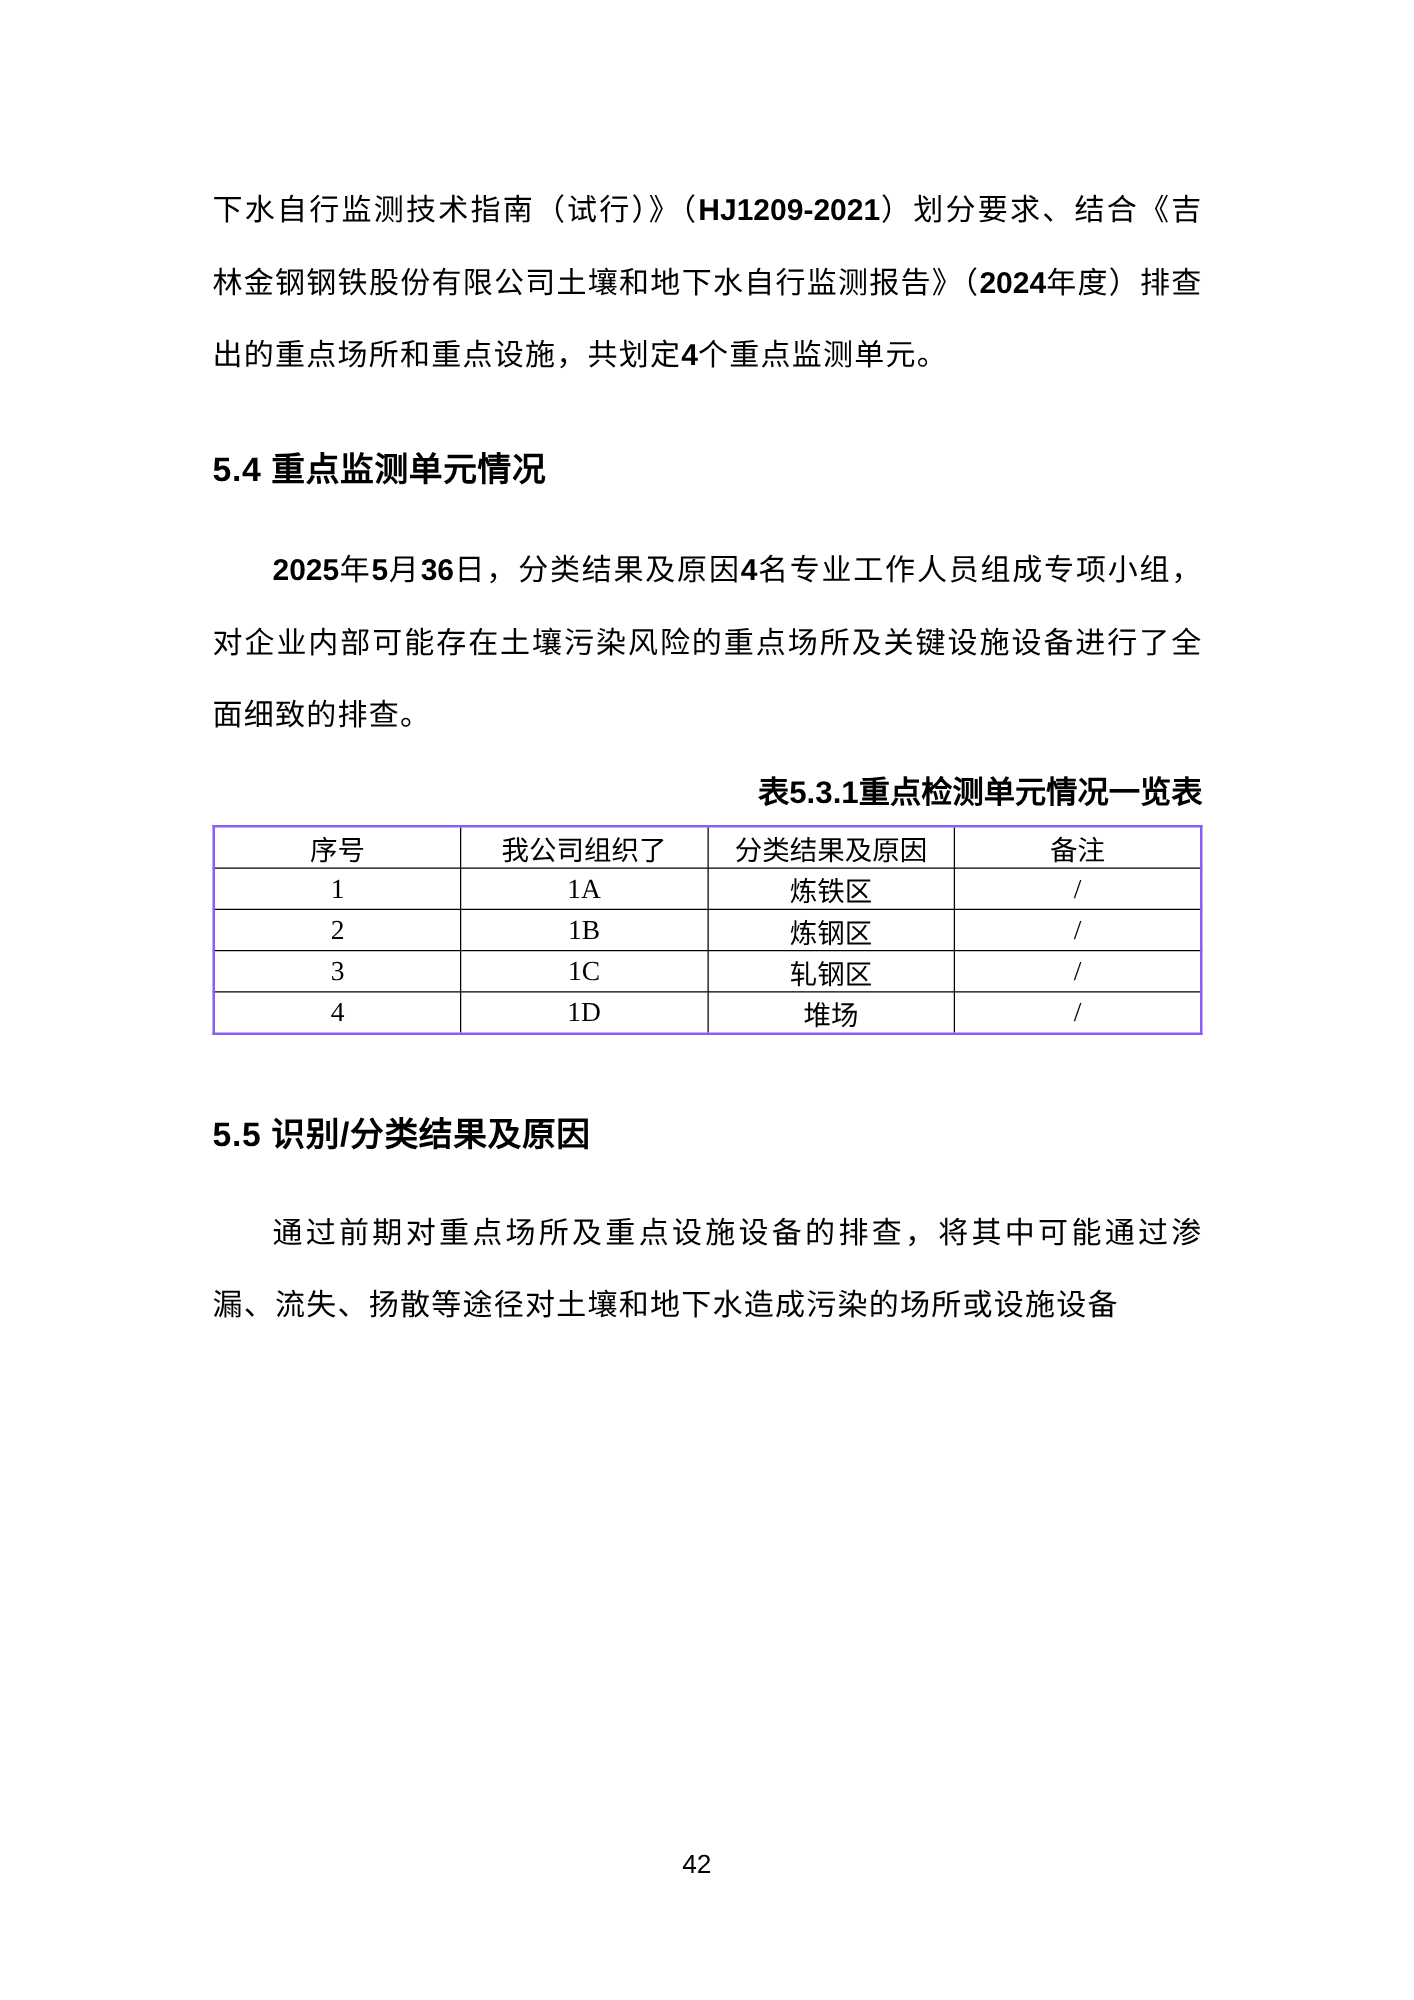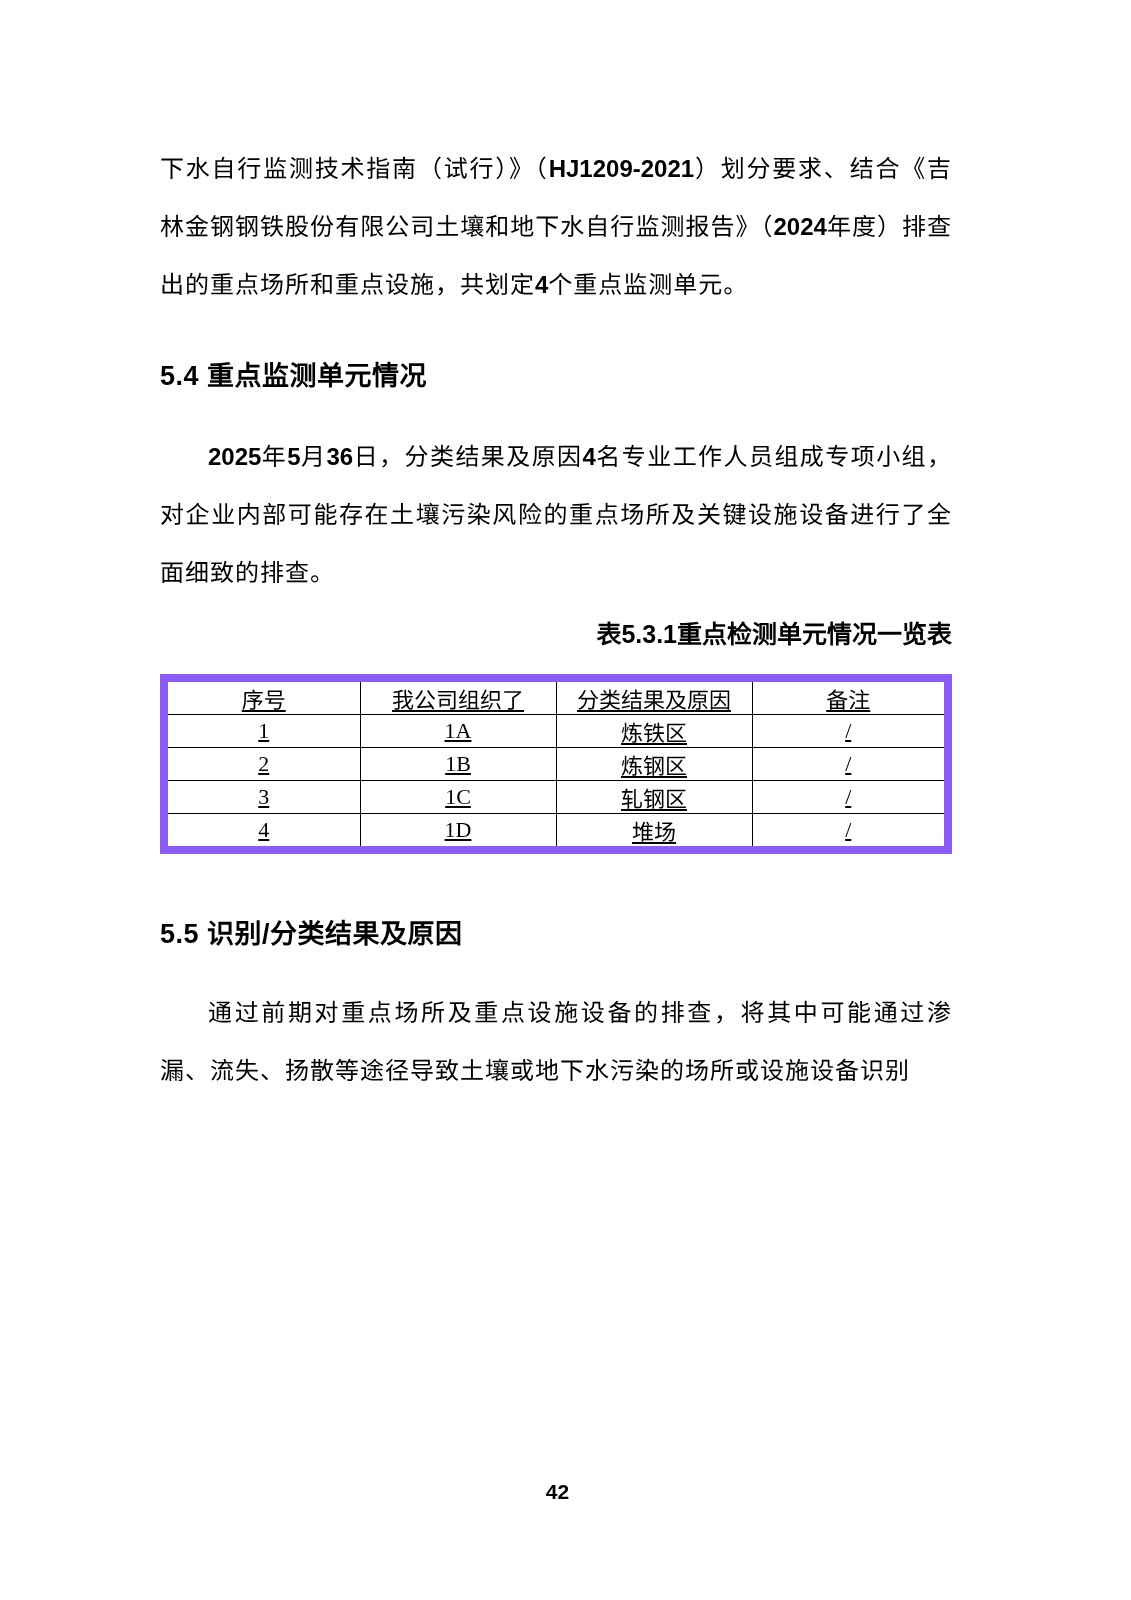--- a/index.html
+++ b/index.html
@@ -7,21 +7,21 @@
     position: relative;
     width: 1131px;
     height: 1600px;
     background: #ffffff;
     color: #000000;
     font-family: "Liberation Serif", "DejaVu Serif", serif;
     overflow: hidden;
   }
   .content {
     position: absolute;
-    left: 160px;
+    left: 170px;
     top: 140px;
     width: 792px;
   }
   p.body-para {
     margin: 0;
     font-size: 24px;
     line-height: 58px;
     letter-spacing: 1px;
     text-align: justify;
     text-align-last: left;
@@ -49,45 +49,44 @@
   .table-title {
     margin: 14px 0 0 0;
     font-family: "Liberation Sans", "DejaVu Sans", sans-serif;
     font-weight: 700;
     font-size: 25px;
     line-height: 36px;
     text-align: right;
   }
   table.unit-table {
     width: 100%;
-    margin-top: 22px;
+    margin-top: 8px;
     border-collapse: collapse;
     table-layout: fixed;
-    border: 8px solid #8b5cf6;
+    border: 2px solid #8b5cf6;
     font-size: 22px;
-    text-decoration: underline;
   }
   table.unit-table th,
   table.unit-table td {
     border: 1px solid #000000;
     text-align: center;
     vertical-align: middle;
     font-weight: normal;
     padding: 0;
   }
   table.unit-table th { height: 32px; }
   table.unit-table td { height: 30px; }
   .page-number {
     position: absolute;
     left: 0;
     right: 16px;
     top: 1480px;
     text-align: center;
     font-family: "Liberation Sans", "DejaVu Sans", sans-serif;
-    font-weight: 700;
+    font-weight: 400;
     font-size: 21px;
     line-height: 24px;
   }
 </style>
 </head>
 <body>
 
 <div class="page">
   <div class="content">
 
@@ -132,18 +131,18 @@
           <td>4</td>
           <td>1D</td>
           <td>堆场</td>
           <td>/</td>
         </tr>
       </tbody>
     </table>
 
     <h2 class="section-heading heading-55">5.5 识别/分类结果及原因</h2>
 
-    <p class="body-para indent after-heading-55"><span class="cjk">通过前期对重点场所及重点设施设备的排查，将其中可能通过渗漏、流失、扬散等途径导致土壤或地下水污染的场所或设施设备识别</span></p>
+    <p class="body-para indent after-heading-55"><span class="cjk">通过前期对重点场所及重点设施设备的排查，将其中可能通过渗漏、流失、扬散等途径对土壤和地下水造成污染的场所或设施设备</span></p>
 
   </div>
 
   <div class="page-number">42</div>
 </div>
 
 </body></html>

